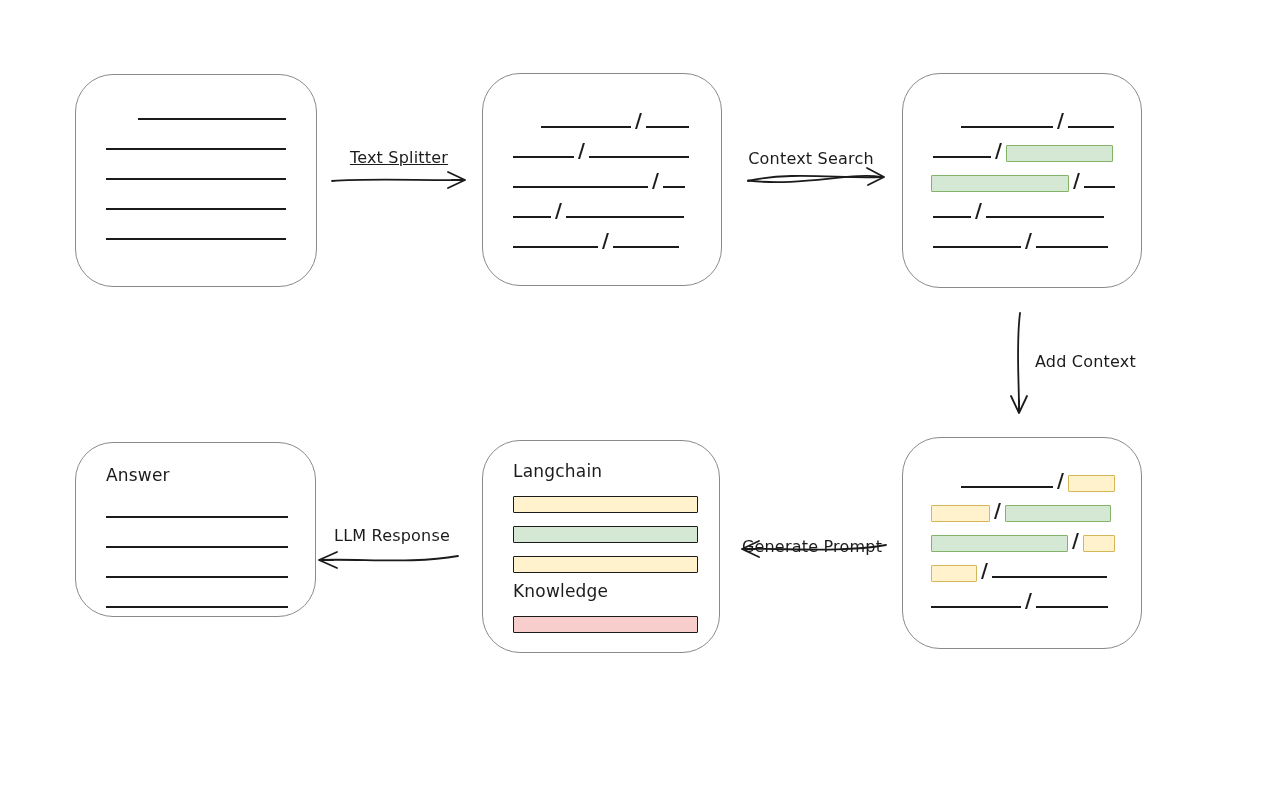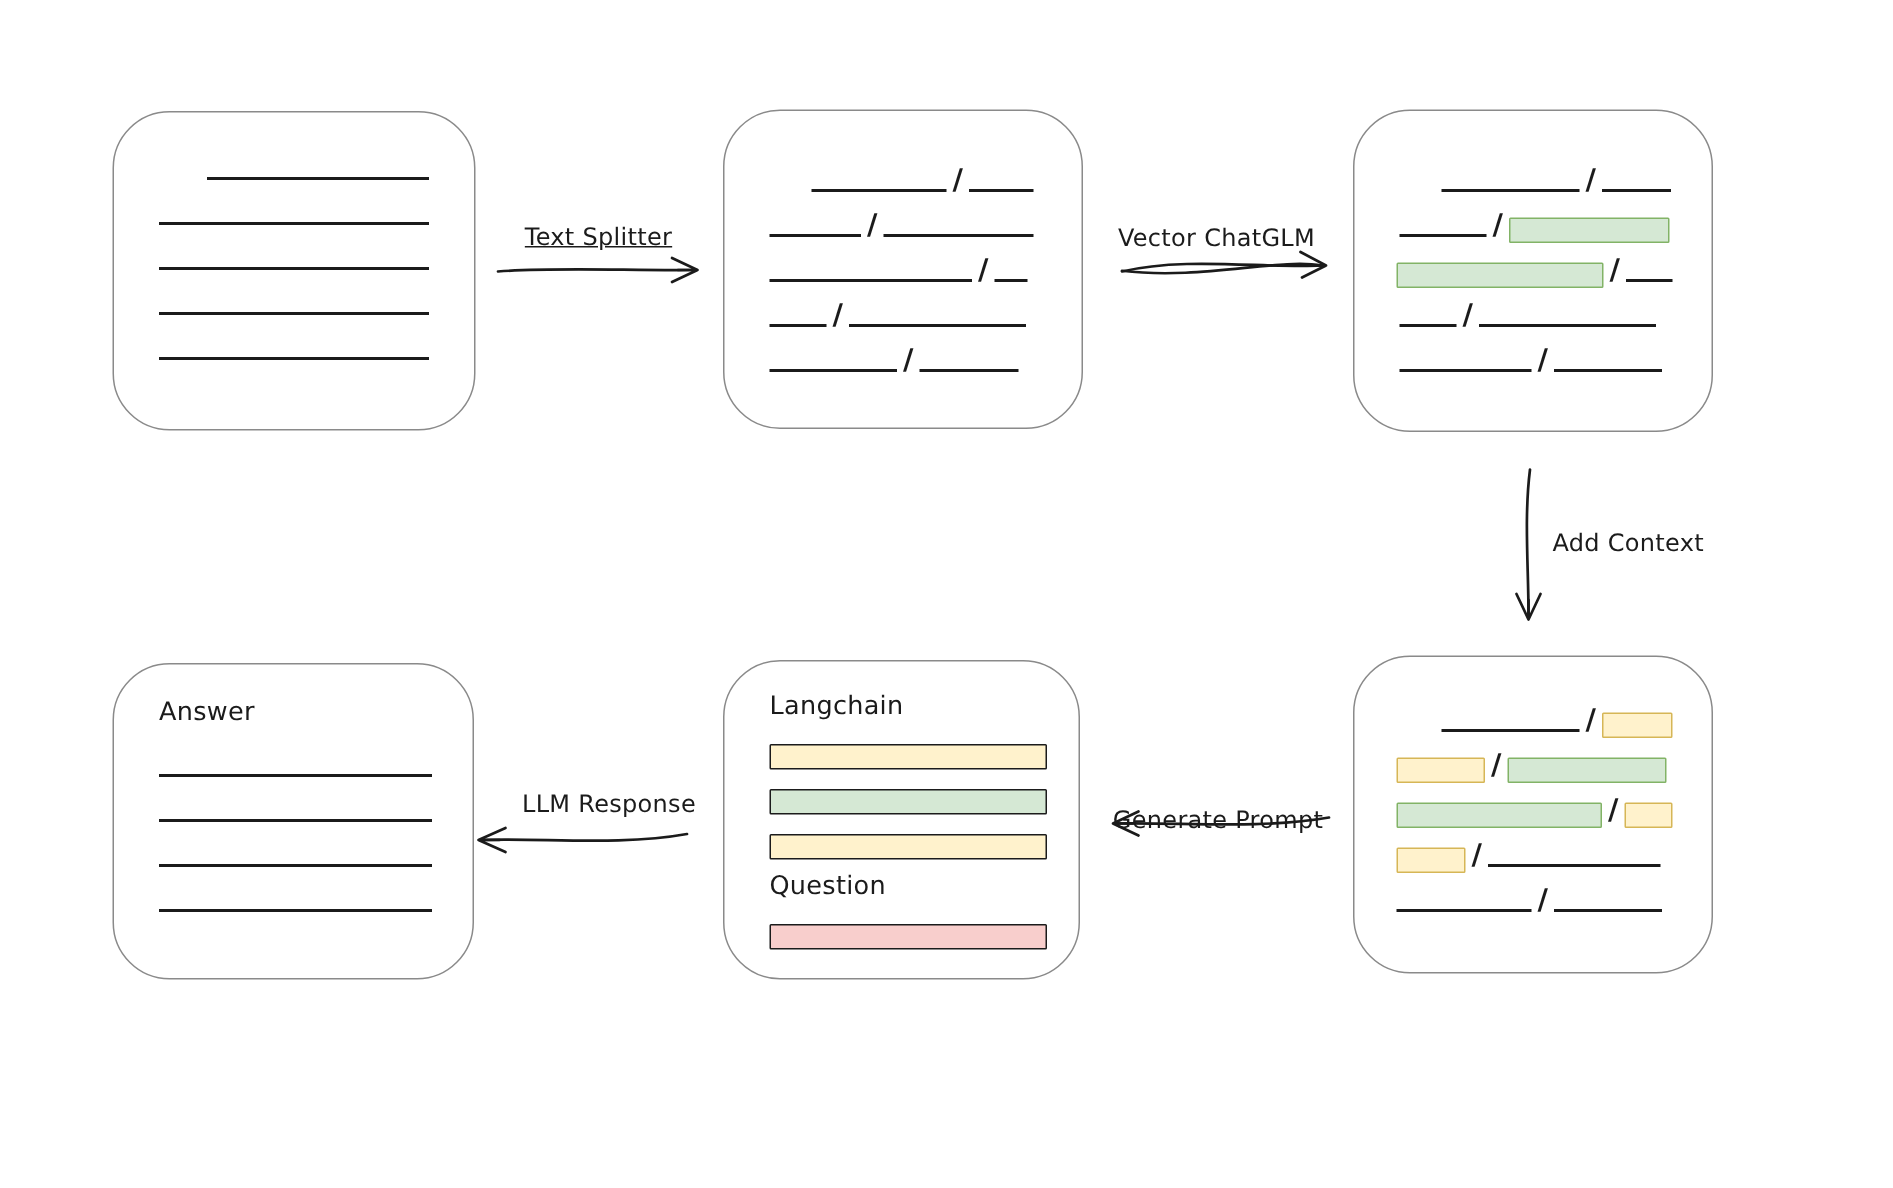--- a/index.html
+++ b/index.html
@@ -138,29 +138,29 @@
           <span class="seg-line" style="width: 90px;"></span>
           <span class="seg-slash">/</span>
           <span class="seg-line" style="width: 72px;"></span>
         </div>
       </div>
   </div>
 
   <div class="node" style="left:482px; top:440px; width:238px; height:213px;">
     <div class="box-label" style="left:30px; top:20px;">Langchain</div>
     <div></div>
-    <div class="box-label" style="left:30px; top:140px;">Question</div>
+    <div class="box-label" style="left:30px; top:140px;">Knowledge</div>
     <div></div>
   <div class="prompt-bar c-yellow" style="top: 55px;"></div>
       <div class="prompt-bar c-green" style="top: 85px;"></div>
       <div class="prompt-bar c-yellow" style="top: 115px;"></div>
       <div class="prompt-bar c-red" style="top: 175px;"></div>
     </div>
 
-  <div class="node" style="left:75px; top:442px; width:241px; height:211px;">
+  <div class="node" style="left:75px; top:442px; width:241px; height:175px;">
     <div class="box-label" style="left:30px; top:22px;">Answer</div>
     <div class="rows" style="top:45px;">
         <div class="seg-row" style="padding-left: 30px;">
           <span class="seg-line" style="width: 182px;"></span>
         </div>
         <div class="seg-row" style="padding-left: 30px;">
           <span class="seg-line" style="width: 182px;"></span>
         </div>
         <div class="seg-row" style="padding-left: 30px;">
           <span class="seg-line" style="width: 182px;"></span>
@@ -189,18 +189,18 @@
       <path d="M886,545 C840,553 788,548 743,549"></path>
       <path d="M759,541 L742,549 L759,557 M755,549 L742,549"></path>
     </g>
     <g>
       <path d="M458,556 C414,564 362,558.5 320,560"></path>
       <path d="M337,552 L319,560 L337,568 M333,560 L319,560"></path>
     </g>
   </svg>
 
   <div class="arrow-label centered" style="left:335px; top:148px; width:128px;text-decoration:underline;">Text Splitter</div>
-  <div class="arrow-label centered" style="left:745px; top:149px; width:132px;">Vector ChatGLM</div>
+  <div class="arrow-label centered" style="left:745px; top:149px; width:132px;">Context Search</div>
   <div class="arrow-label" style="left:1035px; top:352px;">Add Context</div>
   <div class="arrow-label centered" style="left:737px; top:537px; width:150px;">Generate Prompt</div>
-  <div class="arrow-label centered" style="left:336px; top:526px; width:140px;text-align:center;">LLM Response</div>
+  <div class="arrow-label centered" style="left:322px; top:526px; width:140px;text-align:center;">LLM Response</div>
 
 </div>
 
 </body></html>

